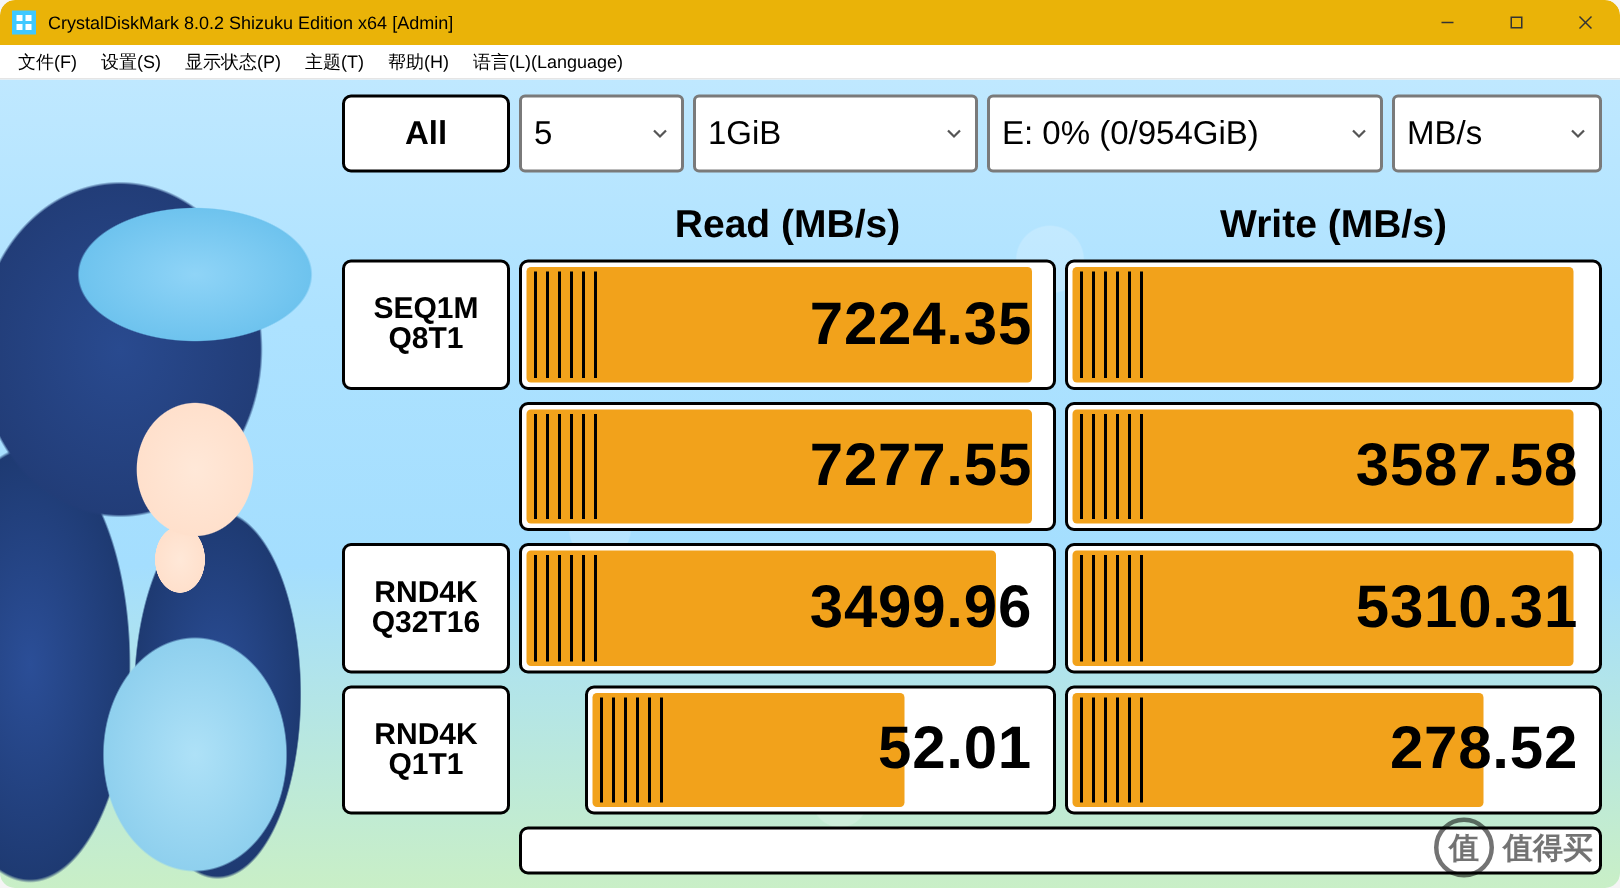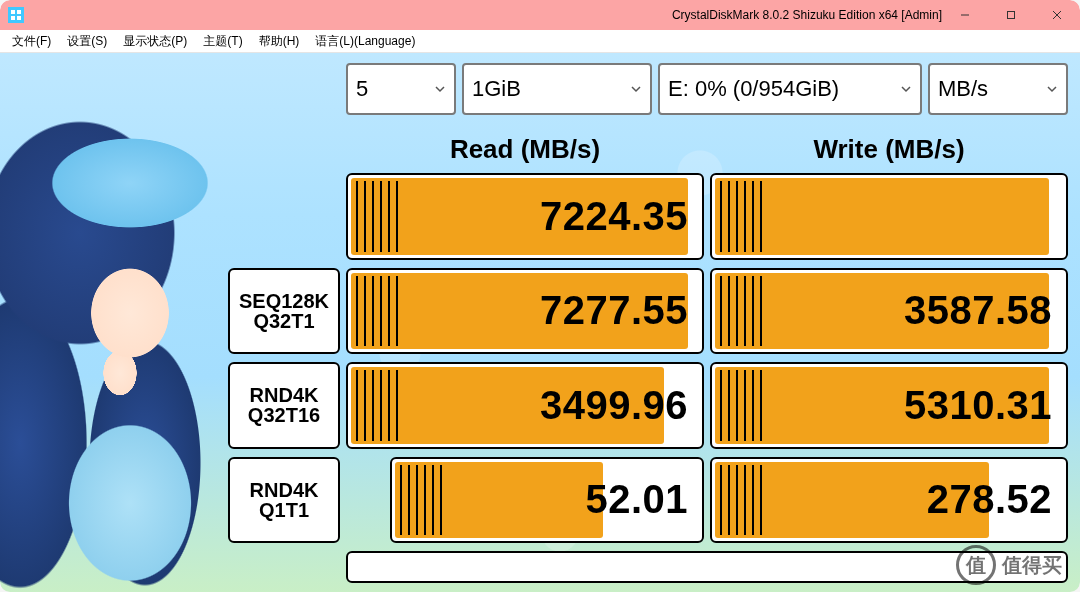--- a/index.html
+++ b/index.html
@@ -1,19 +1,19 @@
 <!DOCTYPE html>
 <html><head>
 <meta charset="utf-8">
 <style>
   html, body { margin: 0; padding: 0; font-family: "Segoe UI", "Microsoft YaHei", sans-serif; }
   body { width: 1080px; height: 592px; overflow: hidden; background: #f5f5f5; border-radius: 10px; }
 
   
-  .titlebar { height: 30px; background: #fca5a5; display: flex; align-items: center; border-top-left-radius: 10px; border-top-right-radius: 10px; text-align: right; }
+  .titlebar { height: 30px; background: #eab308; display: flex; align-items: center; border-top-left-radius: 10px; border-top-right-radius: 10px; }
   .titlebar .app-icon { width: 16px; height: 16px; margin: 0 8px; background: #40c8ff; display: flex; align-items: center; justify-content: center; }
   .titlebar .app-icon svg { display: block; }
   .titlebar .title { font-size: 12px; color: #000; flex: 1; }
   .win-controls { display: flex; height: 100%; }
   .win-btn { width: 46px; height: 100%; display: flex; align-items: center; justify-content: center; color: #555; }
   .win-btn svg { stroke: #333; stroke-width: 1; fill: none; }
 
   
   .menubar { height: 22px; background: #fff; display: flex; align-items: center; padding: 0 4px; font-size: 12px; border-bottom: 1px solid #e5e5e5; }
   .menubar span { padding: 2px 8px; color: #000; }
@@ -141,20 +141,23 @@
   <span>语言(L)(Language)</span>
 </div>
 
 <div class="client">
   <div class="bg"></div>
   <div class="char"></div>
   <div class="pattern"></div>
 
   <div class="grid">
 
+    <div class="btn-box row-all">
+      <span>All</span>
+    </div>
     <div class="combo-row">
       <div class="combo" style="width:90px">
         <span>5</span>
         <span class="arrow">
             <svg width="12" height="12">
               <path d="M2 4 L6 8 L10 4" fill="none" stroke="#555" stroke-width="1.5"></path>
             </svg>
           </span>
       </div>
       <div class="combo" style="width:170px">
@@ -183,42 +186,42 @@
       </div>
     </div>
 
     <div style="grid-row:2;grid-column:1"></div>
     <div class="header-cell row-hdr-w">Write (MB/s)</div>
     <div class="header-cell row-hdr-r">Read (MB/s)</div>
 
     <div style="grid-row:7;grid-column:1"></div>
     <div class="footer-box" style="grid-row:7;grid-column:2 / span 2"></div>
 
+  <div class="btn-box two" style="grid-area: 3 / 1;">
+        <span>SEQ1M</span>
+        <span>Q8T1</span>
+      </div>
       <div class="result" style="grid-area: 3 / 2;">
         <div class="bar" style="width: calc(97% - 6px);"></div>
         <div class="tick" style="left: 8px;"></div>
         <div class="tick" style="left: 16px;"></div>
         <div class="tick" style="left: 24px;"></div>
         <div class="tick" style="left: 32px;"></div>
         <div class="tick" style="left: 40px;"></div>
         <div class="tick" style="left: 48px;"></div>
         <span class="val">7224.35</span>
       </div>
       <div class="result" style="grid-area: 3 / 3;">
         <div class="bar" style="width: calc(96% - 6px);"></div>
         <div class="tick" style="left: 8px;"></div>
         <div class="tick" style="left: 16px;"></div>
         <div class="tick" style="left: 24px;"></div>
         <div class="tick" style="left: 32px;"></div>
         <div class="tick" style="left: 40px;"></div>
         <div class="tick" style="left: 48px;"></div>
-      </div>
-      <div class="btn-box two" style="grid-area: 4 / 1;">
-        <span>SEQ128K</span>
-        <span>Q32T1</span>
       </div>
       <div class="result" style="grid-area: 4 / 2;">
         <div class="bar" style="width: calc(97% - 6px);"></div>
         <div class="tick" style="left: 8px;"></div>
         <div class="tick" style="left: 16px;"></div>
         <div class="tick" style="left: 24px;"></div>
         <div class="tick" style="left: 32px;"></div>
         <div class="tick" style="left: 40px;"></div>
         <div class="tick" style="left: 48px;"></div>
         <span class="val">7277.55</span>

